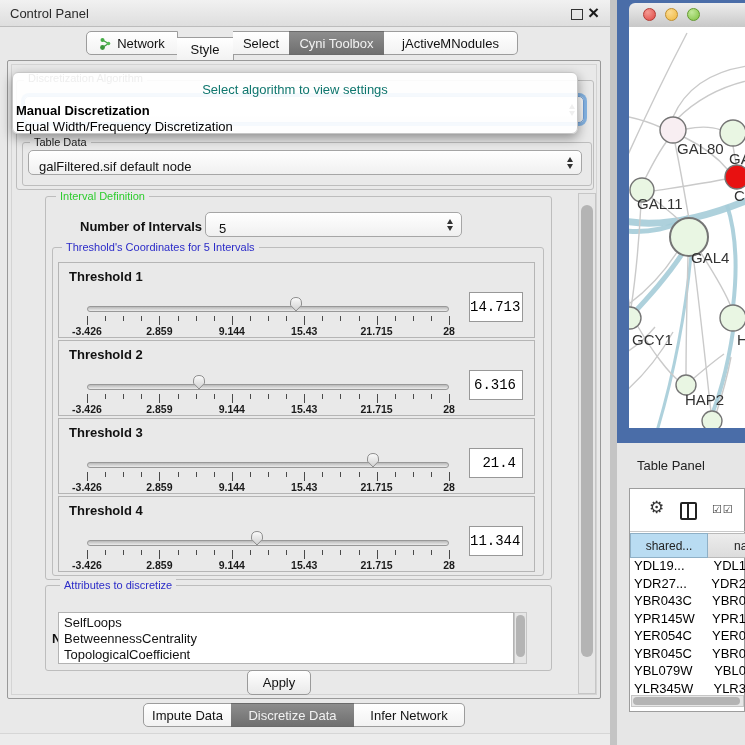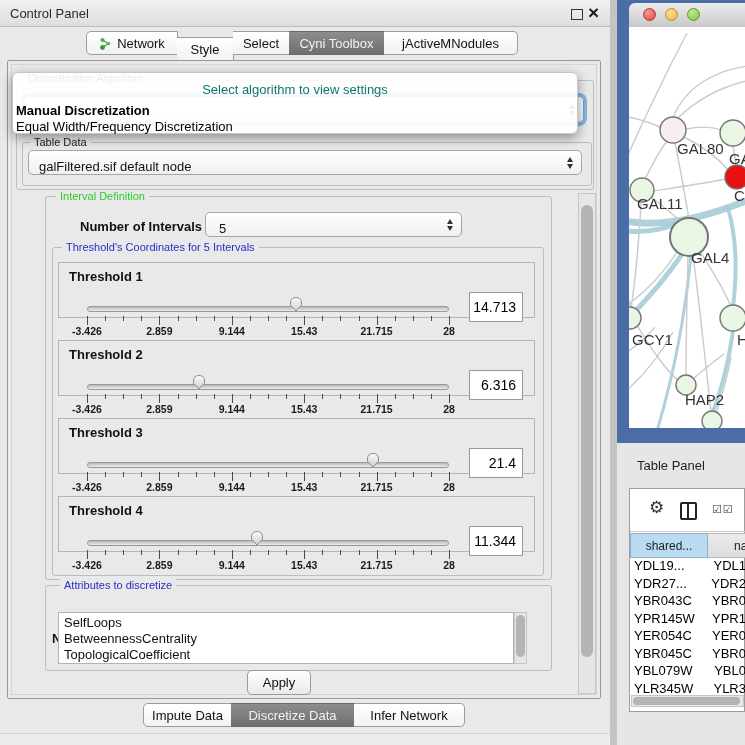--- a/index.html
+++ b/index.html
@@ -30,31 +30,31 @@
   .stepper{position:absolute;right:8px;top:0;bottom:0;display:flex;flex-direction:column;justify-content:center;gap:2px;align-items:center;}
   .tri-up{width:0;height:0;border-left:3.5px solid transparent;border-right:3.5px solid transparent;border-bottom:5px solid #333;}
   .tri-down{width:0;height:0;border-left:3.5px solid transparent;border-right:3.5px solid transparent;border-top:5px solid #333;}
   .combo.focused{border:1px solid #6f9fd8;box-shadow:0 0 0 3px rgba(106,165,224,.8);}
   
   #popup{position:absolute;left:12px;top:72px;width:564px;height:60px;background:rgba(255,255,255,.92);
          border:1px solid #c6c6c6;border-radius:6px;box-shadow:0 4px 12px rgba(0,0,0,.4);z-index:50;}
   .popup-hint{position:absolute;left:0;right:0;top:9px;text-align:center;font-size:13px;color:#0f766e;}
   .popup-item{position:absolute;left:3px;font-size:13px;color:#000;white-space:nowrap;}
   
-  .tpanel{position:absolute;left:58px;width:477px;height:56px;border:1px solid #b5b5b5;box-sizing:border-box;background:#e9e9e9;}
+  .tpanel{position:absolute;left:58px;width:477px;height:76px;border:1px solid #b5b5b5;box-sizing:border-box;background:#e9e9e9;}
   .tlabel{position:absolute;left:10px;top:6px;font-size:13px;font-weight:bold;color:#111;}
   .track{position:absolute;left:28px;top:43px;width:362px;height:6px;border:1px solid #989898;border-radius:4px;
          background:linear-gradient(#b9b9b9,#ececec);box-sizing:border-box;}
   .thumb{position:absolute;top:33px;width:16px;height:16px;}
   .ticks{position:absolute;left:28px;top:53px;width:362px;height:9px;}
   .tick{position:absolute;width:1px;background:#4a4a4a;top:0;}
   .ticklabels{position:absolute;left:28px;top:62px;width:362px;height:12px;}
   .ticklabel{position:absolute;transform:translateX(-50%);font-size:10.5px;font-weight:bold;color:#1a1a1a;white-space:nowrap;}
   .valuebox{position:absolute;left:410px;top:29px;width:54px;height:30px;background:#fff;border:1px solid #989898;
-            box-sizing:border-box;font-size:14px;color:#000;text-align:right;line-height:28px;padding-right:6px;}
+            box-sizing:border-box;font-size:14px;color:#000;text-align:right;line-height:28px;padding-right:6px;font-family:Liberation Mono, monospace;}
   
   #attr-list{position:absolute;left:58px;top:612px;width:456px;height:52px;background:#fff;border:1px solid #b3b3b3;
              box-sizing:border-box;overflow:hidden;padding:2px 0 0 5px;}
   .list-item{font-size:13px;line-height:16px;color:#111;white-space:nowrap;}
   .sb-track{position:absolute;background:#e6e6e6;border:1px solid #c6c6c6;box-sizing:border-box;}
   .sb-thumb{position:absolute;background:#b4b4b4;border-radius:6px;}
   .button{position:absolute;background:linear-gradient(#ffffff,#e9e9e9);border:1px solid #9a9a9a;border-radius:5px;
           font-size:13px;color:#111;display:flex;align-items:center;justify-content:center;}
   
   #net-win{position:absolute;left:617px;top:0;width:128px;height:443px;background:#4a6da8;}

